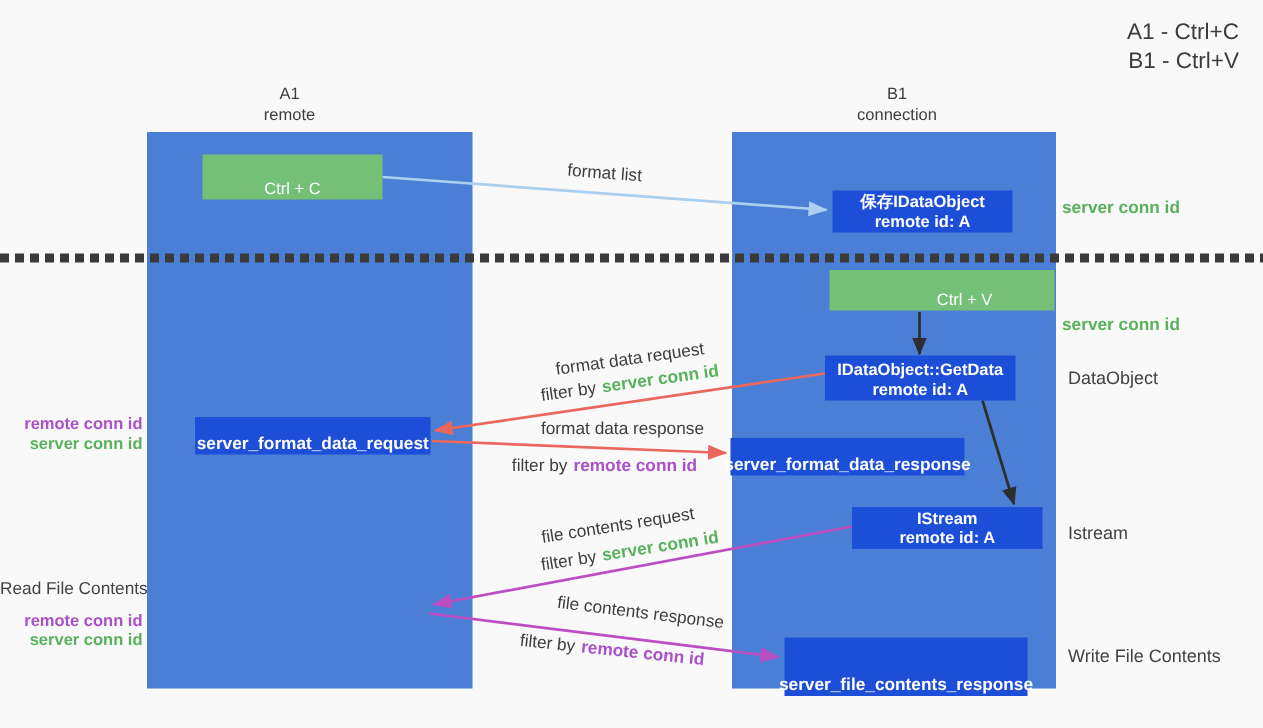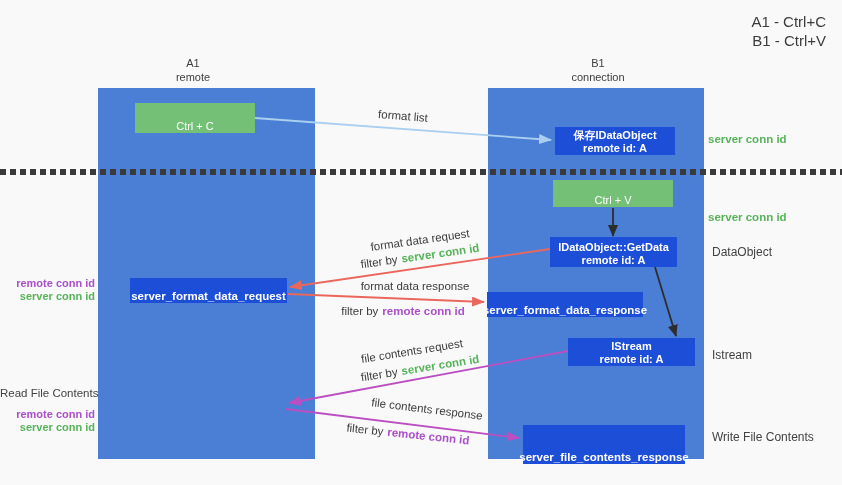--- a/index.html
+++ b/index.html
@@ -76,21 +76,21 @@
 
   <div class="box green" style="left:135px;top:103px;width:120px;height:30px;">
     <div>Ctrl + C</div>
   </div>
 
   <div class="box orange" style="left:555px;top:127px;width:120px;height:28px;">
     <div>保存IDataObject</div>
     <div>remote id: A</div>
   </div>
 
-  <div class="box green" style="left:553px;top:180px;width:120px;height:27px;">
+  <div class="box green" style="left:553px;top:180px;width:120px;height:27px;padding-left:30px;">
     <div>Ctrl + V</div>
   </div>
 
   <div class="box orange" style="left:550px;top:237px;width:127px;height:30px;">
     <div>IDataObject::GetData</div>
     <div>remote id: A</div>
   </div>
 
   <div class="box orange" style="left:130px;top:278px;width:157px;height:25px;font-size:11.5px;">
     <div>server_format_data_request</div>

